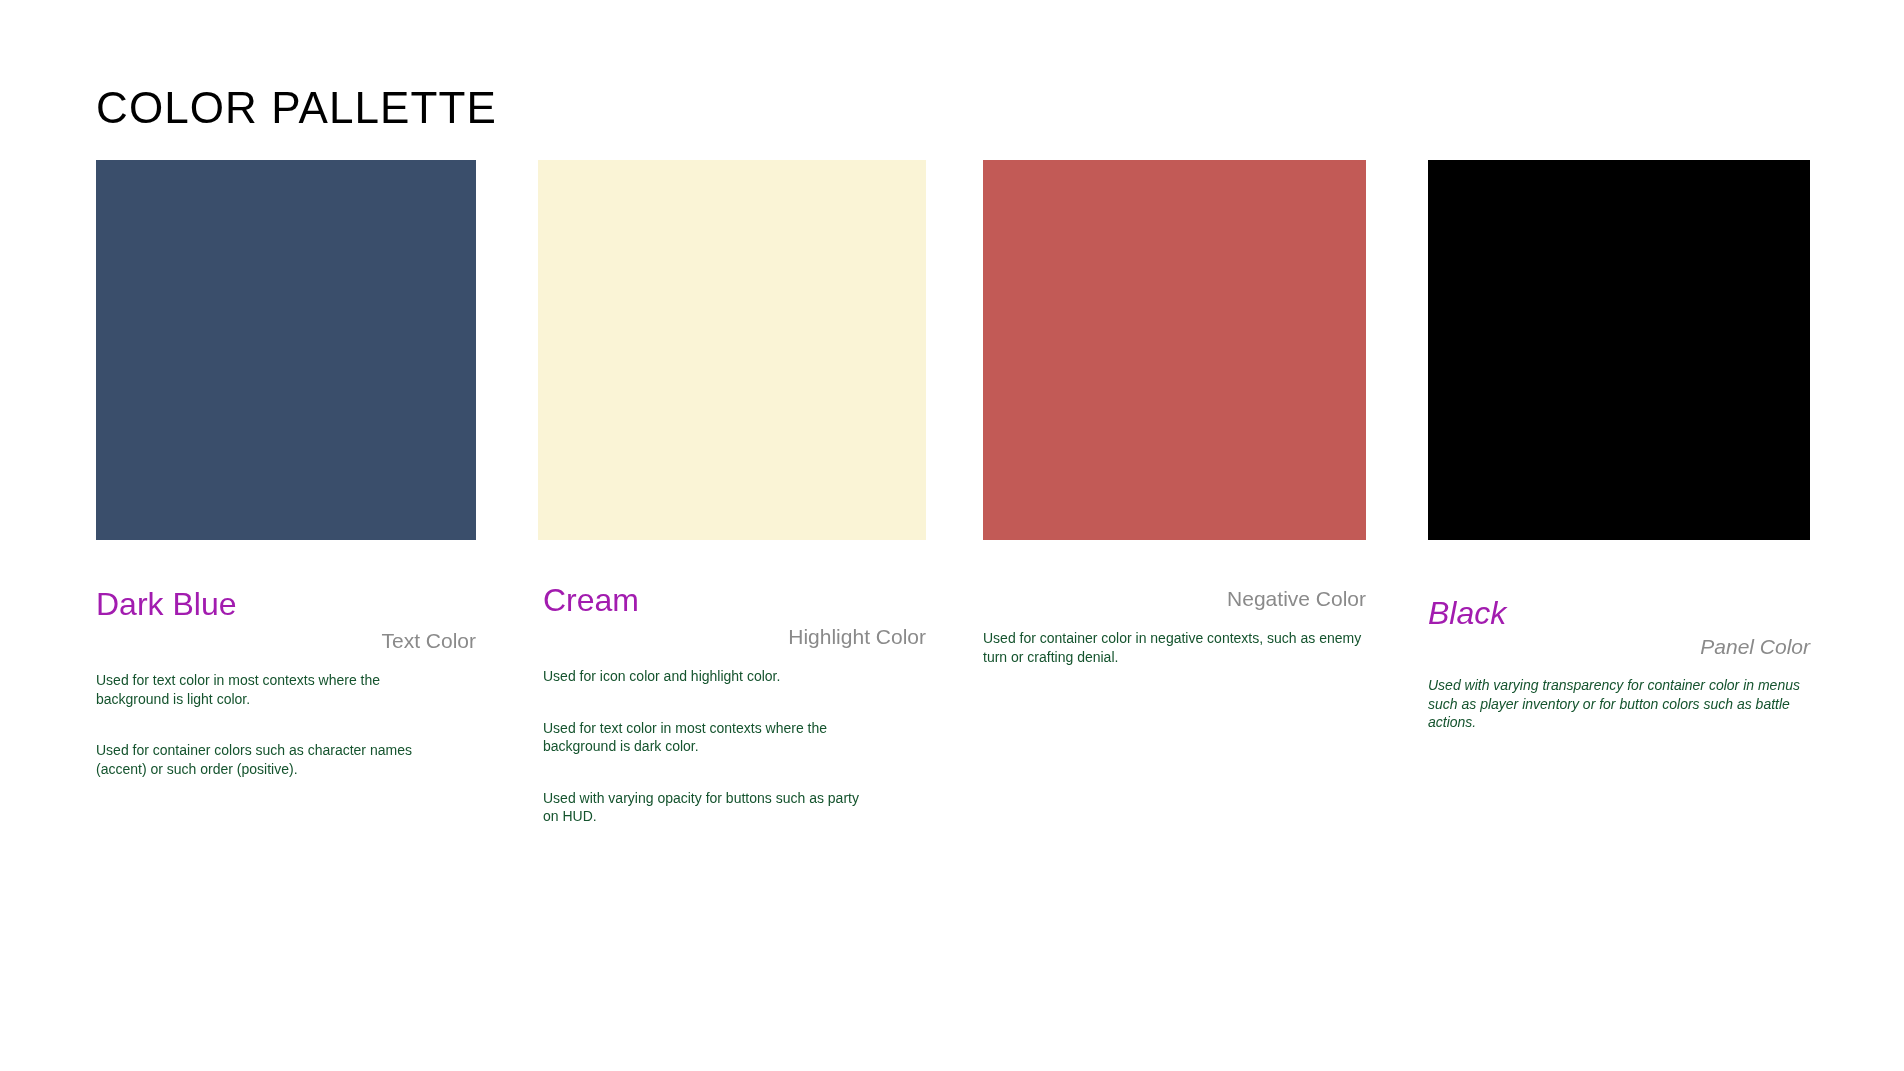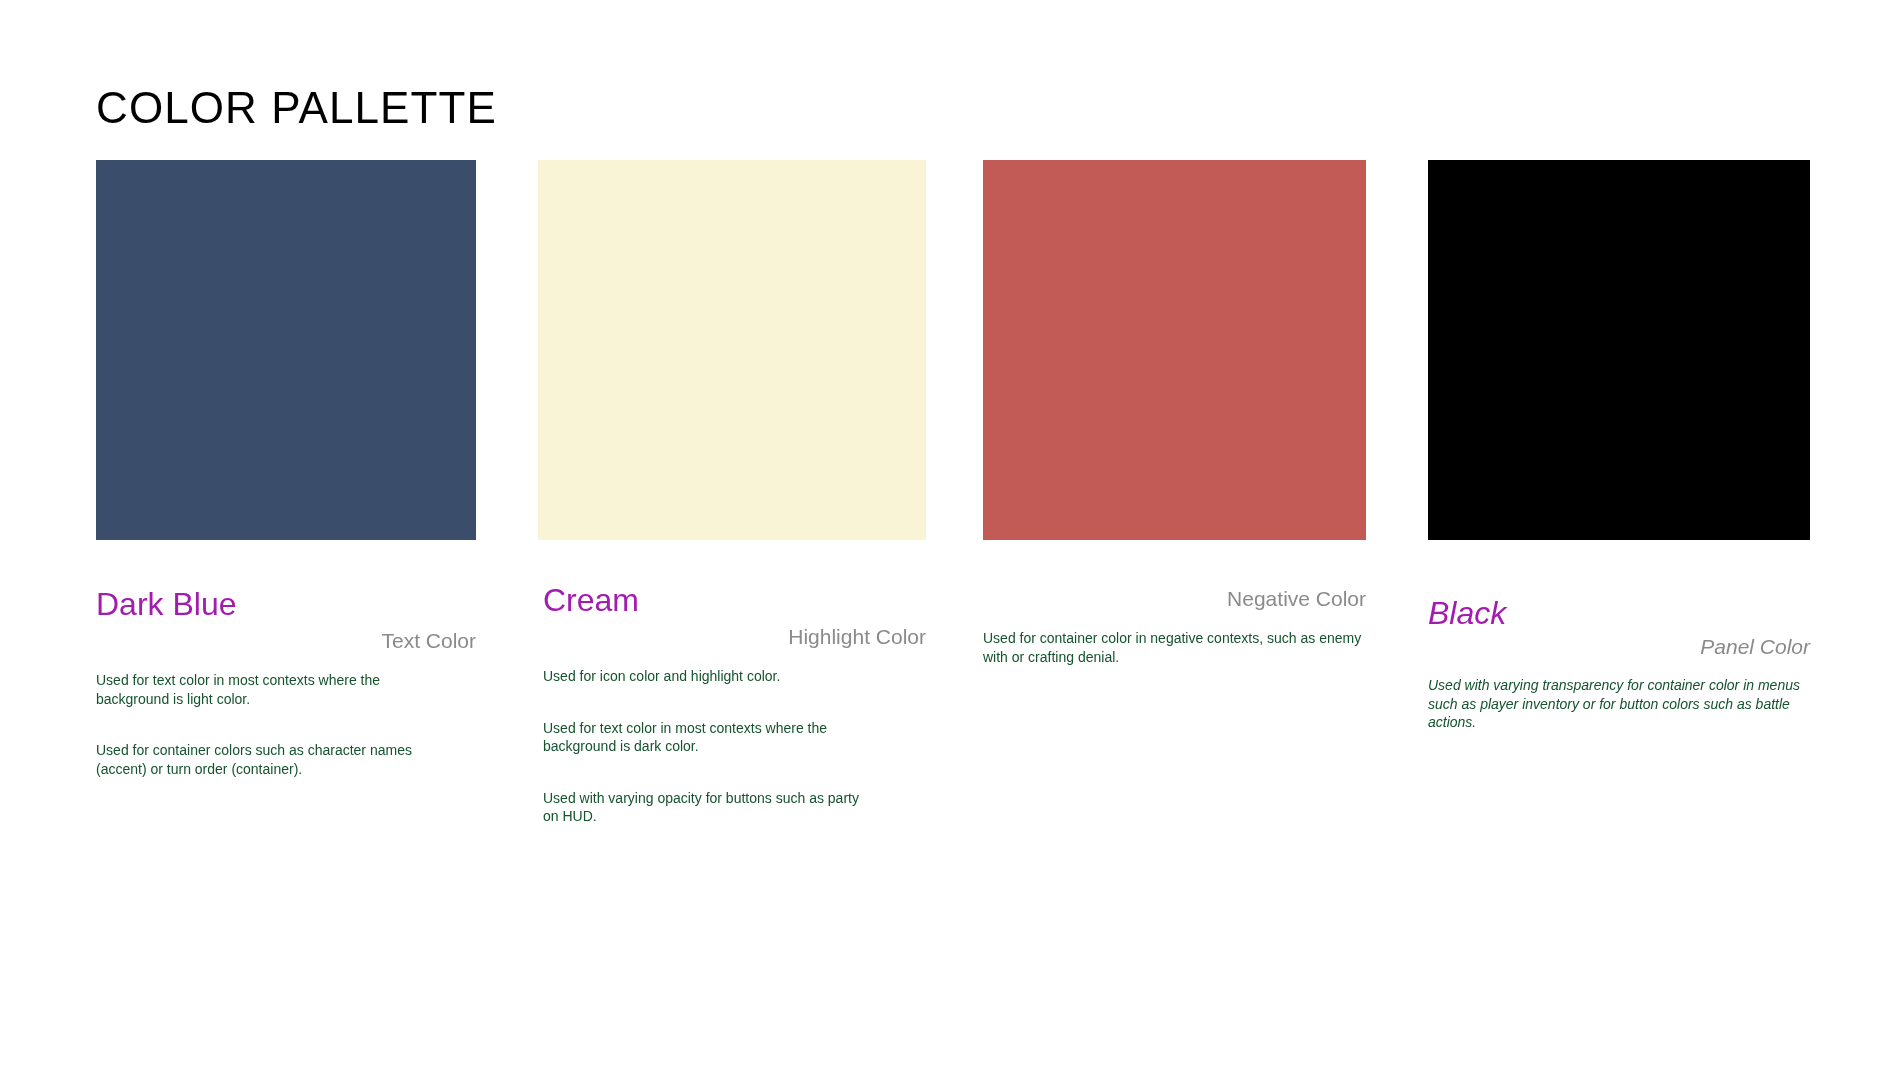--- a/index.html
+++ b/index.html
@@ -105,40 +105,40 @@
   <h1 class="page-title">COLOR PALLETTE</h1>
 
   <div class="columns">
 
     <div class="swatch-col c0">
       <div class="swatch" style="background:#3a4e6b;"></div>
       <div class="col-text">
         <div class="color-name">Dark Blue</div>
         <div class="color-role">Text Color</div>
         <p class="usage">Used for text color in most contexts where the background is light color.</p>
-        <p class="usage">Used for container colors such as character names (accent) or turn order (container).</p>
+        <p class="usage">Used for container colors such as character names (accent) or such order (positive).</p>
       </div>
     </div>
 
     <div class="swatch-col c1">
       <div class="swatch" style="background:#faf4d6;"></div>
       <div class="col-text">
         <div class="color-name">Cream</div>
         <div class="color-role">Highlight Color</div>
         <p class="usage">Used for icon color and highlight color.</p>
         <p class="usage">Used for text color in most contexts where the background is dark color.</p>
         <p class="usage">Used with varying opacity for buttons such as party on HUD.</p>
       </div>
     </div>
 
     <div class="swatch-col c2">
       <div class="swatch" style="background:#c25a56;"></div>
       <div class="col-text">
         <div class="color-role">Negative Color</div>
-        <p class="usage">Used for container color in negative contexts, such as enemy with or crafting denial.</p>
+        <p class="usage">Used for container color in negative contexts, such as enemy turn or crafting denial.</p>
       </div>
     </div>
 
     <div class="swatch-col c3">
       <div class="swatch" style="background:#000000;"></div>
       <div class="col-text">
         <div class="color-name">Black</div>
         <div class="color-role">Panel Color</div>
         <p class="usage">Used with varying transparency for container color in menus such as player inventory or for button colors such as battle actions.</p>
       </div>

